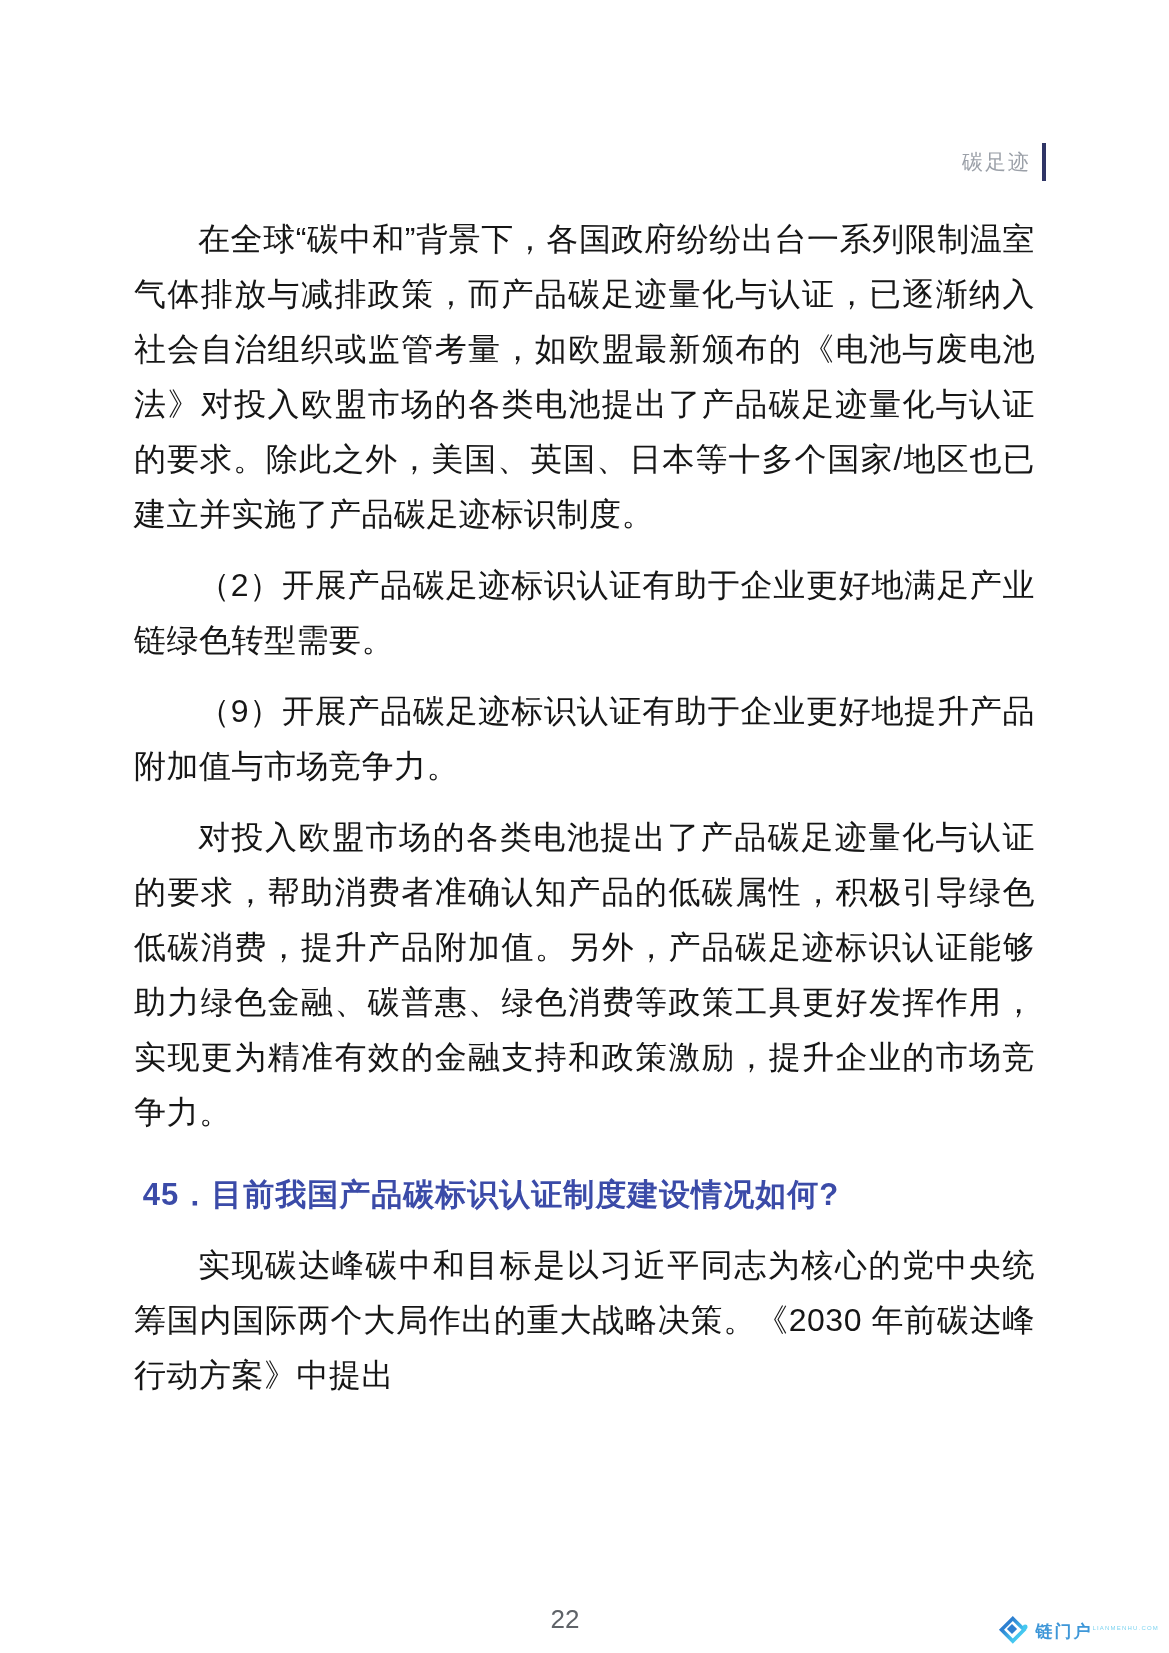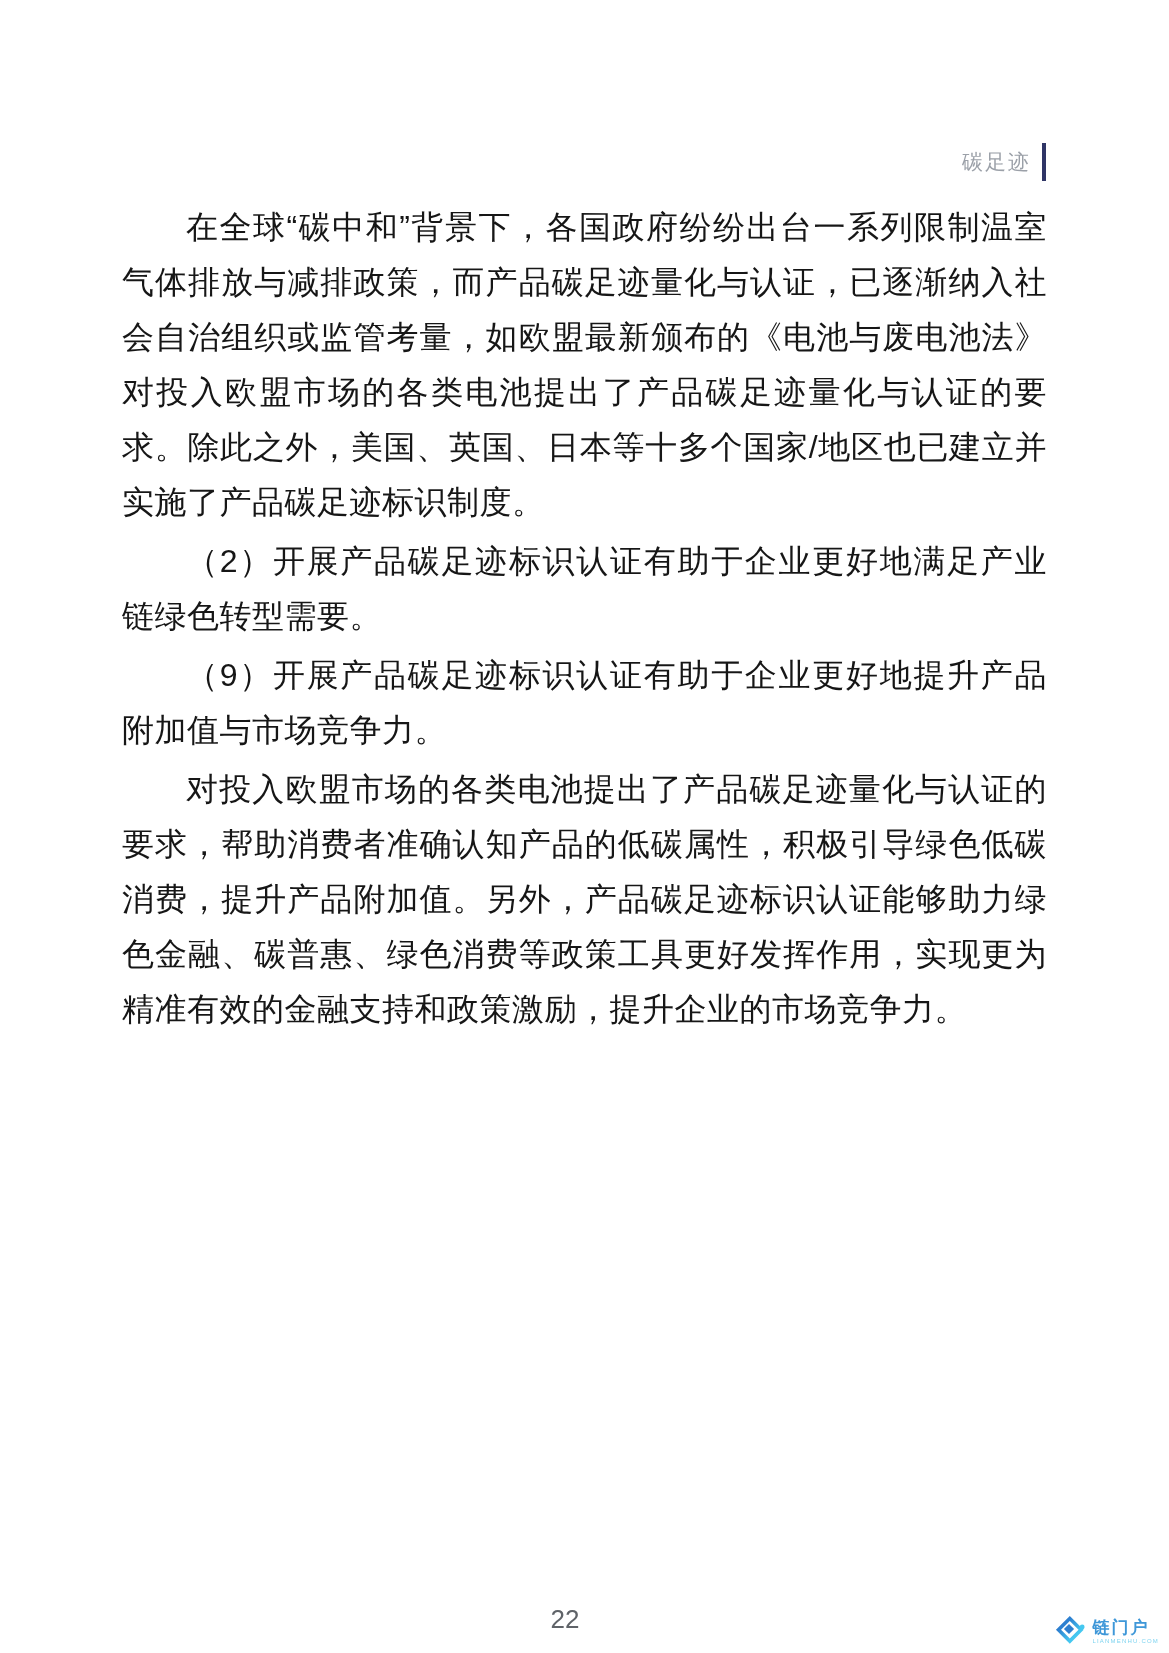--- a/index.html
+++ b/index.html
@@ -43,21 +43,21 @@
     top: 196px;
     width: 933px;
     font-size: 32px;
     line-height: 55px;
     color: #161616;
     text-align: justify;
     text-justify: inter-ideograph;
     letter-spacing: 0.5px;
   }
   .para {
-    margin: 4px;
+    margin: 16px;
     text-indent: 2em;
   }
   .question-heading {
     margin: 27px 0 0 0;
     padding: 0;
     color: #3b4ba8;
     font-size: 31px;
     font-weight: bold;
     line-height: 55px;
     text-indent: 0.8em;
@@ -82,21 +82,21 @@
     align-items: center;
     gap: 5px;
   }
   .logo-icon {
     width: 32px;
     height: 32px;
     flex: 0 0 auto;
   }
   .logo-text {
     display: flex;
-    flex-direction: column;
+    flex-direction: row;
     line-height: 1;
   }
   .logo-name {
     font-size: 17px;
     font-weight: bold;
     color: #3e97d8;
     letter-spacing: 2px;
   }
   .logo-domain {
     font-size: 6px;
@@ -113,20 +113,22 @@
   <header class="page-header">
     <span class="header-label">碳足迹</span>
     <span class="header-bar"></span>
   </header>
 
   <main class="content">
     <p class="para">在全球“碳中和”背景下，各国政府纷纷出台一系列限制温室气体排放与减排政策，而产品碳足迹量化与认证，已逐渐纳入社会自治组织或监管考量，如欧盟最新颁布的《电池与废电池法》对投入欧盟市场的各类电池提出了产品碳足迹量化与认证的要求。除此之外，美国、英国、日本等十多个国家/地区也已建立并实施了产品碳足迹标识制度。</p>
     <p class="para">（2）开展产品碳足迹标识认证有助于企业更好地满足产业链绿色转型需要。</p>
     <p class="para">（9）开展产品碳足迹标识认证有助于企业更好地提升产品附加值与市场竞争力。</p>
     <p class="para">对投入欧盟市场的各类电池提出了产品碳足迹量化与认证的要求，帮助消费者准确认知产品的低碳属性，积极引导绿色低碳消费，提升产品附加值。另外，产品碳足迹标识认证能够助力绿色金融、碳普惠、绿色消费等政策工具更好发挥作用，实现更为精准有效的金融支持和政策激励，提升企业的市场竞争力。</p>
+    <h2 class="question-heading">45．目前我国产品碳标识认证制度建设情况如何?</h2>
+    <p class="para">实现碳达峰碳中和目标是以习近平同志为核心的党中央统筹国内国际两个大局作出的重大战略决策。《2030 年前碳达峰行动方案》中提出</p>
   </main>
 
   <div class="page-number">22</div>
 
   <div class="footer-logo">
     <svg class="logo-icon" viewBox="0 0 40 40" xmlns="http://www.w3.org/2000/svg" aria-hidden="true">
       <defs>
         <linearGradient id="lgA" x1="0" y1="0" x2="1" y2="0">
           <stop offset="0" stop-color="#2d7fd0"></stop>
           <stop offset="1" stop-color="#45c8f0"></stop>

